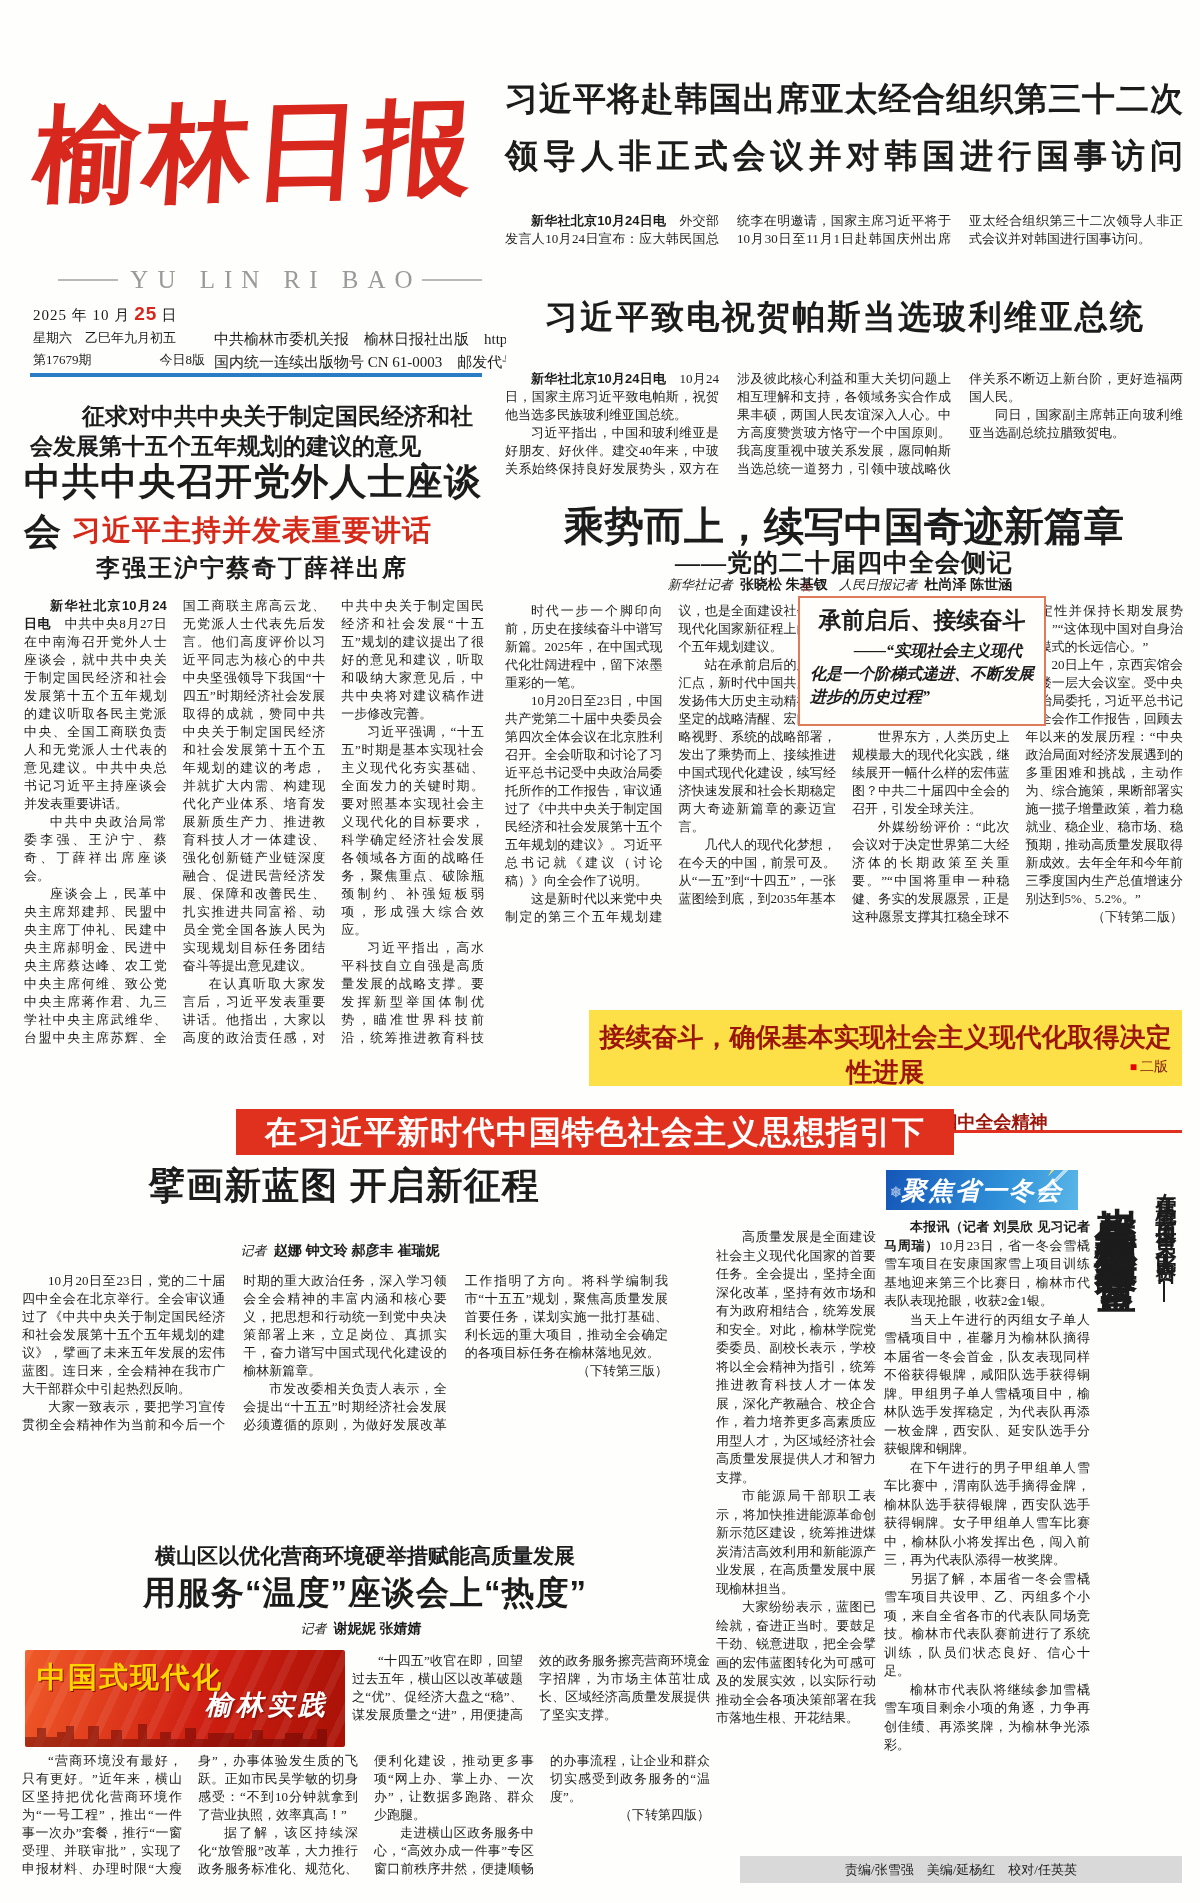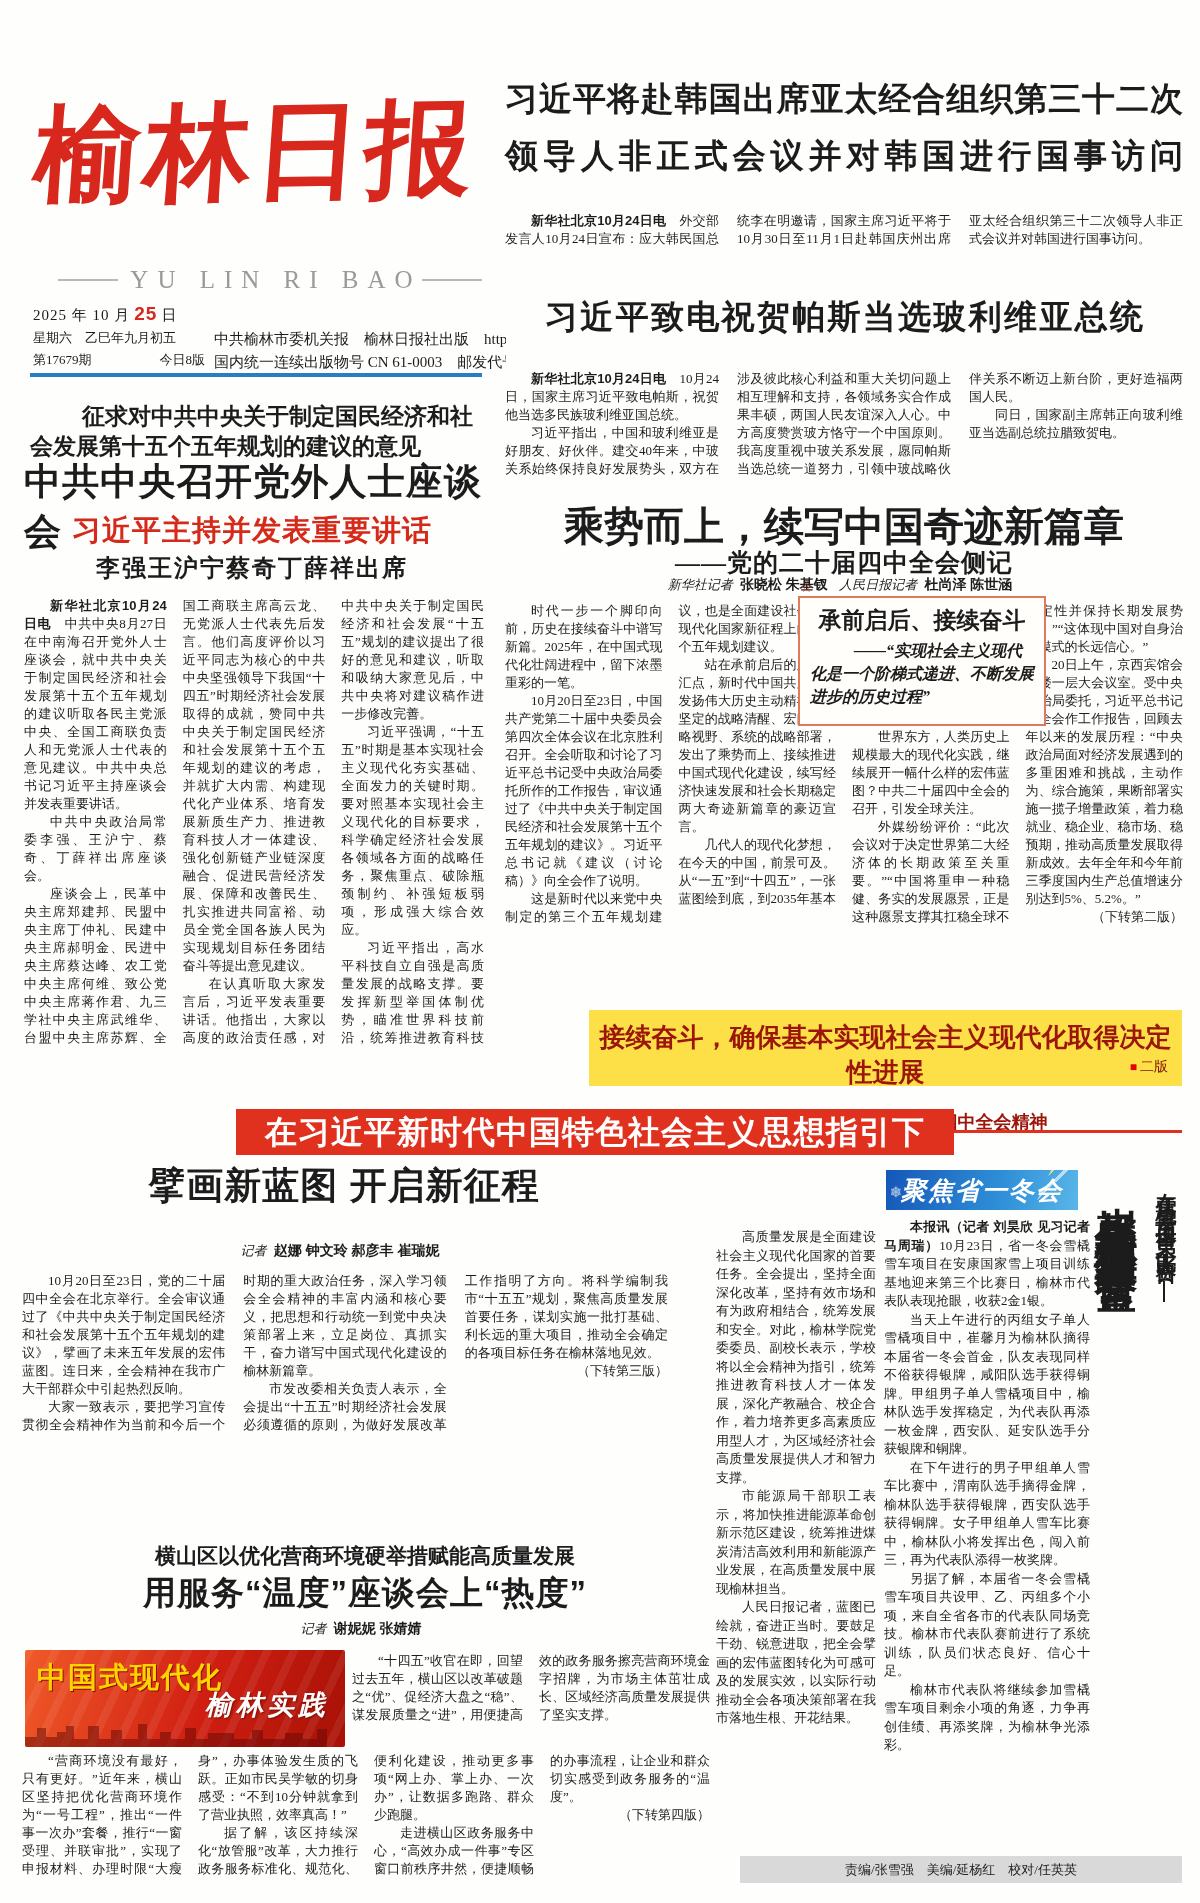--- a/index.html
+++ b/index.html
@@ -243,21 +243,21 @@
   </div>
   <div class="abs resp-main body-cols cols3">
       <p>10月20日至23日，党的二十届四中全会在北京举行。全会审议通过了《中共中央关于制定国民经济和社会发展第十五个五年规划的建议》，擘画了未来五年发展的宏伟蓝图。连日来，全会精神在我市广大干部群众中引起热烈反响。</p>
       <p>大家一致表示，要把学习宣传贯彻全会精神作为当前和今后一个时期的重大政治任务，深入学习领会全会精神的丰富内涵和核心要义，把思想和行动统一到党中央决策部署上来，立足岗位、真抓实干，奋力谱写中国式现代化建设的榆林新篇章。</p>
       <p>市发改委相关负责人表示，全会提出“十五五”时期经济社会发展必须遵循的原则，为做好发展改革工作指明了方向。将科学编制我市“十五五”规划，聚焦高质量发展首要任务，谋划实施一批打基础、利长远的重大项目，推动全会确定的各项目标任务在榆林落地见效。</p>
       <p class="right-note">（下转第三版）</p>
     </div>
   <div class="abs resp-side one-col">
       <p>高质量发展是全面建设社会主义现代化国家的首要任务。全会提出，坚持全面深化改革，坚持有效市场和有为政府相结合，统筹发展和安全。对此，榆林学院党委委员、副校长表示，学校将以全会精神为指引，统筹推进教育科技人才一体发展，深化产教融合、校企合作，着力培养更多高素质应用型人才，为区域经济社会高质量发展提供人才和智力支撑。</p>
       <p>市能源局干部职工表示，将加快推进能源革命创新示范区建设，统筹推进煤炭清洁高效利用和新能源产业发展，在高质量发展中展现榆林担当。</p>
-      <p>人民日报记者，蓝图已绘就，奋进正当时。要鼓足干劲、锐意进取，把全会擘画的宏伟蓝图转化为可感可及的发展实效，以实际行动推动全会各项决策部署在我市落地生根、开花结果。</p>
+      <p>大家纷纷表示，蓝图已绘就，奋进正当时。要鼓足干劲、锐意进取，把全会擘画的宏伟蓝图转化为可感可及的发展实效，以实际行动推动全会各项决策部署在我市落地生根、开花结果。</p>
     </div>
 
   <div class="abs heng-kicker">横山区以优化营商环境硬举措赋能高质量发展</div>
   <div class="abs heng-title">用服务“温度”座谈会上“热度”</div>
   <div class="abs heng-byline">
     <span class="byl-role">记者</span>
     <span class="byl-names">谢妮妮 张婧婧</span>
   </div>
   <div class="abs graphic">
     <span class="g1">中国式现代化</span>

